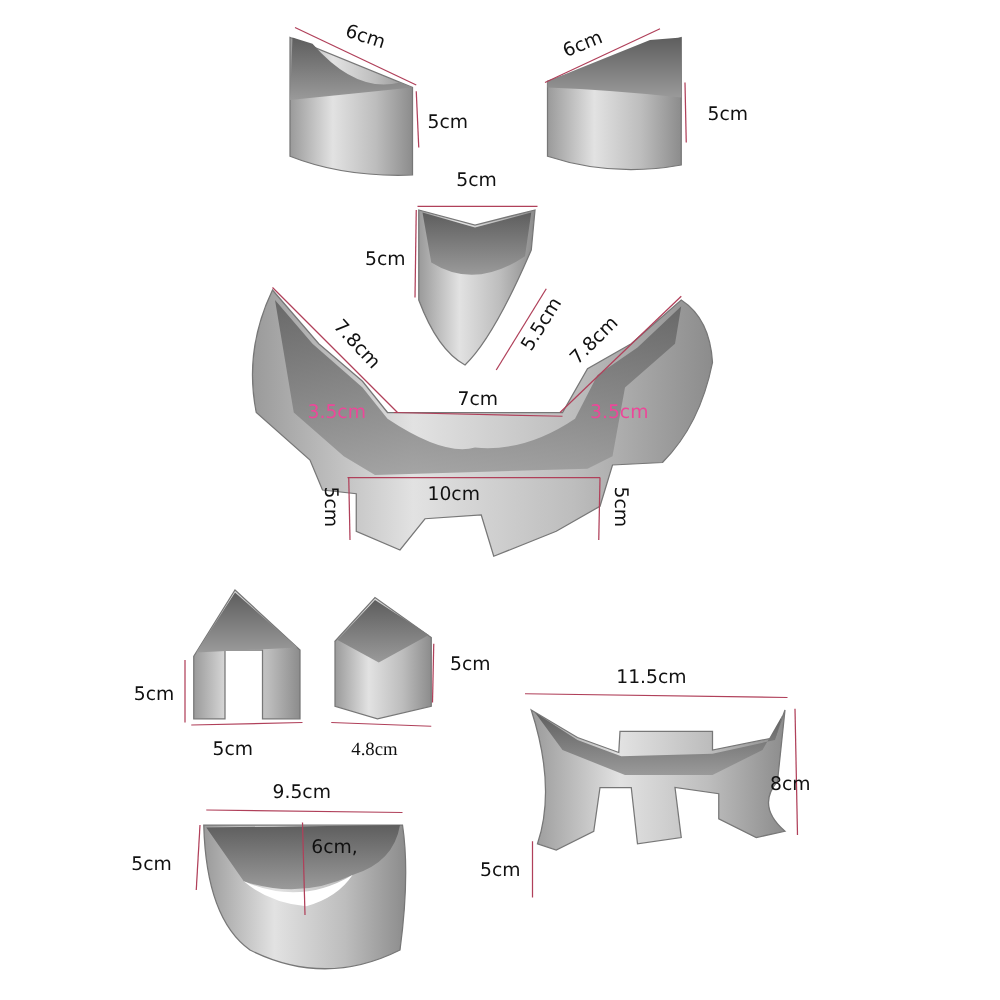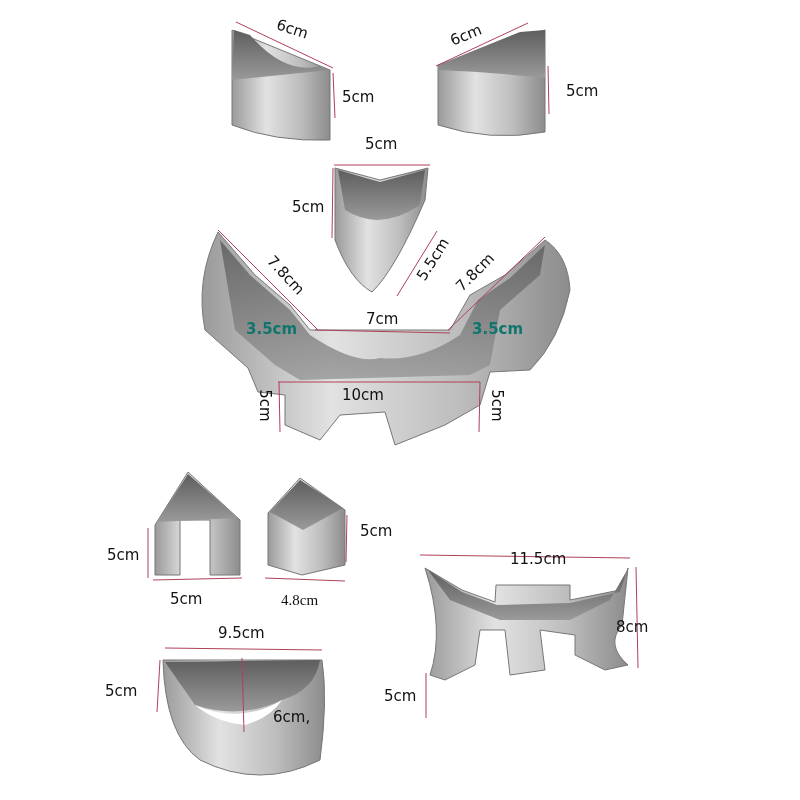--- a/index.html
+++ b/index.html
@@ -1,20 +1,20 @@
 <!DOCTYPE html>
 <html><head>
 <meta charset="utf-8">
 <style>
   html, body { margin: 0; padding: 0; background: #ffffff; }
   body { width: 800px; height: 800px; position: relative; overflow: hidden;
          font-family: "DejaVu Sans", sans-serif; }
   .stage { position: absolute; left: 0; top: 0; width: 800px; height: 800px; }
   .lbl { position: absolute; font-size: 15px; color: #111; white-space: nowrap; line-height: 1; }
-  .lbl.red { color: #0f766e; font-weight: bold; }
+  .lbl.red { color: #ec4899; }
   svg.art { position: absolute; left: 0; top: 0; }
 </style>
 </head>
 <body>
 
 <div class="stage">
 <svg class="art" width="800" height="800" viewBox="0 0 800 800">
   <defs>
     <linearGradient id="metal" x1="0" y1="0" x2="1" y2="0">
       <stop offset="0" stop-color="#9a9a9a"></stop>
@@ -111,20 +111,20 @@
 <span class="lbl" style="left:342px;top:388px;">10cm</span>
 <span class="lbl" style="left:248px;top:398px;transform:rotate(90deg);">5cm</span>
 <span class="lbl" style="left:480px;top:398px;transform:rotate(90deg);">5cm</span>
 
 <span class="lbl" style="left:107px;top:548px;">5cm</span>
 <span class="lbl" style="left:170px;top:592px;">5cm</span>
 
 <span class="lbl" style="left:360px;top:524px;">5cm</span>
 <span class="lbl" style="left:281px;top:593px;font-family:Liberation Serif, serif;">4.8cm</span>
 
-<span class="lbl" style="left:510px;top:534px;margin-top:18px;">11.5cm</span>
+<span class="lbl" style="left:493px;top:534px;">11.5cm</span>
 <span class="lbl" style="left:616px;top:620px;">8cm</span>
 <span class="lbl" style="left:384px;top:689px;">5cm</span>
 
 <span class="lbl" style="left:218px;top:626px;">9.5cm</span>
 <span class="lbl" style="left:105px;top:684px;">5cm</span>
-<span class="lbl" style="left:249px;top:710px;margin-left:24px;">6cm,</span>
+<span class="lbl" style="left:249px;top:670px;">6cm,</span>
 </div>
 
 </body></html>

